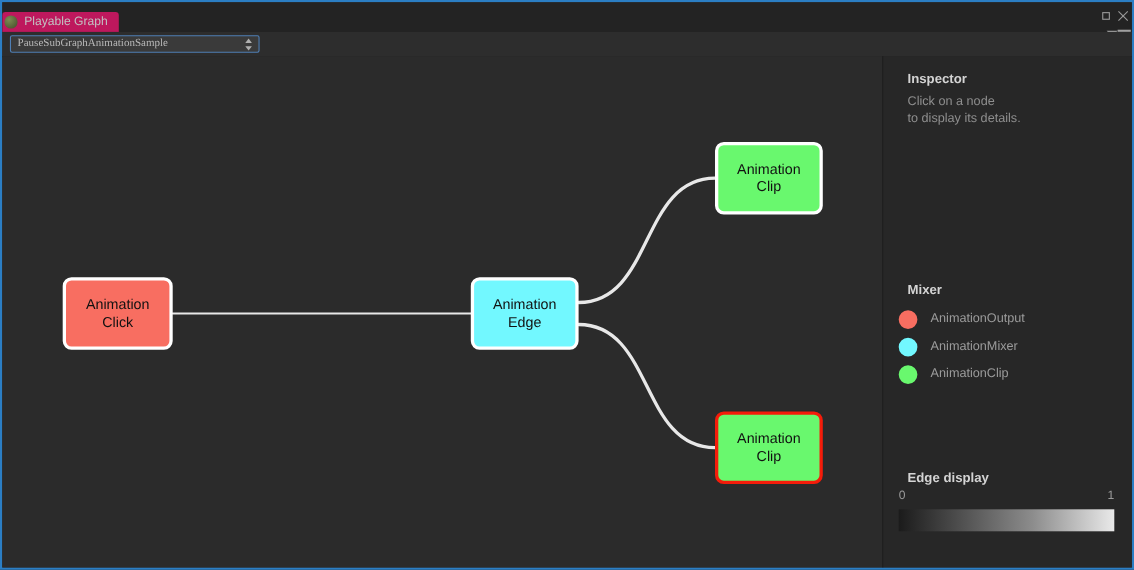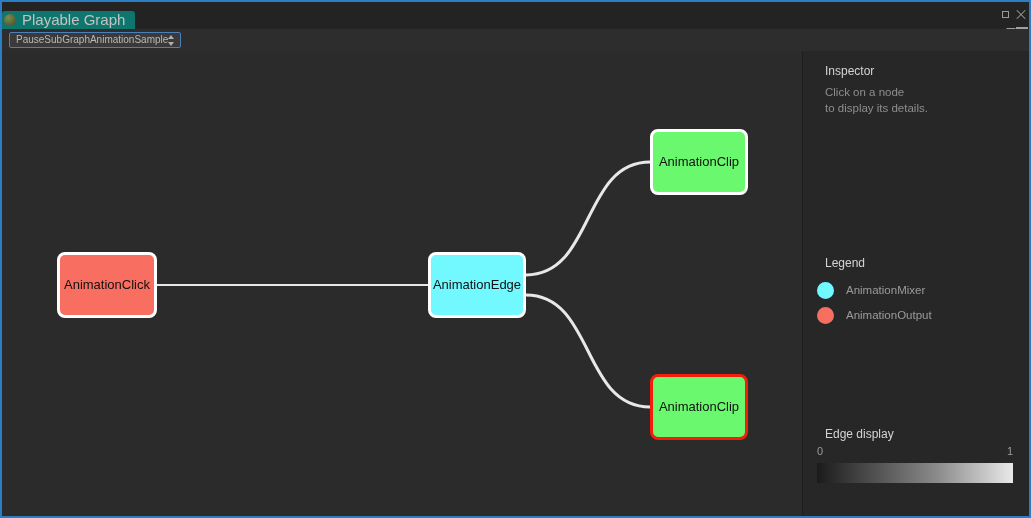--- a/index.html
+++ b/index.html
@@ -32,24 +32,24 @@
     left: 0; top: 0;
     width: 1027px;
     height: 27px;
     background: #232323;
   }
   #tab {
     position: absolute;
     left: 0px; top: 9px;
     height: 18px;
     padding: 0 10px 0 20px;
-    background: #0f766e;
+    background: #be185d;
     border-radius: 3px 3px 0 0;
     color: #c2c2c2;
-    font-size: 15px;
+    font-size: 11px;
     line-height: 18px;
     white-space: nowrap;
     display: block;
   }
   #tab-icon {
     position: absolute;
     left: 2px; top: 3px;
     width: 12px; height: 12px;
     border-radius: 50%;
     background: radial-gradient(circle at 35% 32%, #7d8c52 0%, #5a6439 60%, #414a29 100%);
@@ -106,31 +106,32 @@
   #toolbar {
     position: absolute;
     left: 0; top: 27px;
     width: 1027px; height: 22px;
     background: #2d2d2d;
     border-bottom: 1px solid #1f1f1f;
   }
   #graph-select {
     position: absolute;
     left: 7px; top: 3px;
-    width: 172px; height: 16px;
+    width: 227px; height: 16px;
     box-sizing: border-box;
     background: #3a3a3a;
     border: 1px solid #4f7fb5;
     border-radius: 2px;
     color: #b8b8b8;
     font-size: 10px;
     line-height: 14px;
     padding-left: 6px;
     white-space: nowrap;
     overflow: hidden;
+    font-family: Liberation Serif, serif;
   }
   #graph-select-arrows {
     position: absolute;
     right: 5px; top: 2px;
     width: 7px; height: 11px;
   }
   #graph-select-arrows .up, #graph-select-arrows .dn {
     position: absolute; left: 0;
     width: 0; height: 0;
     border-left: 3.5px solid transparent;
@@ -152,41 +153,42 @@
 
   .node {
     position: absolute;
     box-sizing: border-box;
     border-radius: 8px;
     color: #111111;
     font-size: 13px;
     line-height: 16px;
     text-align: center;
     display: flex;
+    flex-direction: column;
     align-items: center;
     justify-content: center;
     cursor: default;
     white-space: pre;
   }
 
   
   #panel {
     position: absolute;
     left: 800px; top: 49px;
     width: 227px;
     height: 465px;
     background: #272727;
     border-left: 1px solid #1e1e1e;
   }
   .panel-title {
     position: absolute;
     left: 22px;
     color: #d4d4d4;
     font-size: 12px;
-    font-weight: normal;
+    font-weight: bold;
     text-align: right;
   }
   #inspector-title { top: 13px; }
   #inspector-hint {
     position: absolute;
     left: 22px; top: 33px;
     width: 196px;
     color: #8e8e8e;
     font-size: 11.5px;
     line-height: 16px;
@@ -283,29 +285,33 @@
         <div class="node" style="left: 648px; top: 78px; width: 98px; height: 66px; background: rgb(105, 248, 110); border: 3px solid rgb(255, 255, 255);"><span>Animation</span><span>Clip</span></div>
         <div class="node" style="left: 648px; top: 323px; width: 98px; height: 66px; background: rgb(105, 248, 110); border: 3px solid rgb(244, 28, 10);"><span>Animation</span><span>Clip</span></div>
       </div>
   </div>
 
   <div id="panel">
     <div id="inspector-title" class="panel-title">Inspector</div>
     <div id="inspector-hint">Click on a node
 to display its details.</div>
 
-    <div id="legend-title" class="panel-title">Legend</div>
+    <div id="legend-title" class="panel-title">Mixer</div>
     <div id="legend-list">
+        <div class="legend-row">
+          <span class="legend-swatch" style="background: rgb(248, 110, 97); border: 2px solid rgb(248, 110, 97);"></span>
+          <span class="legend-label">AnimationOutput</span>
+        </div>
         <div class="legend-row">
           <span class="legend-swatch" style="background: rgb(114, 248, 255); border: 2px solid rgb(114, 248, 255);"></span>
           <span class="legend-label">AnimationMixer</span>
         </div>
         <div class="legend-row">
-          <span class="legend-swatch" style="background: rgb(248, 110, 97); border: 2px solid rgb(248, 110, 97);"></span>
-          <span class="legend-label">AnimationOutput</span>
+          <span class="legend-swatch" style="background: rgb(105, 248, 110); border: 2px solid rgb(105, 248, 110);"></span>
+          <span class="legend-label">AnimationClip</span>
         </div>
       </div>
 
     <div id="edgeweight-title" class="panel-title">Edge display</div>
     <div id="edgeweight-min">0</div>
     <div id="edgeweight-max">1</div>
     <div id="edgeweight-bar"></div>
   </div>
 </div>
 

